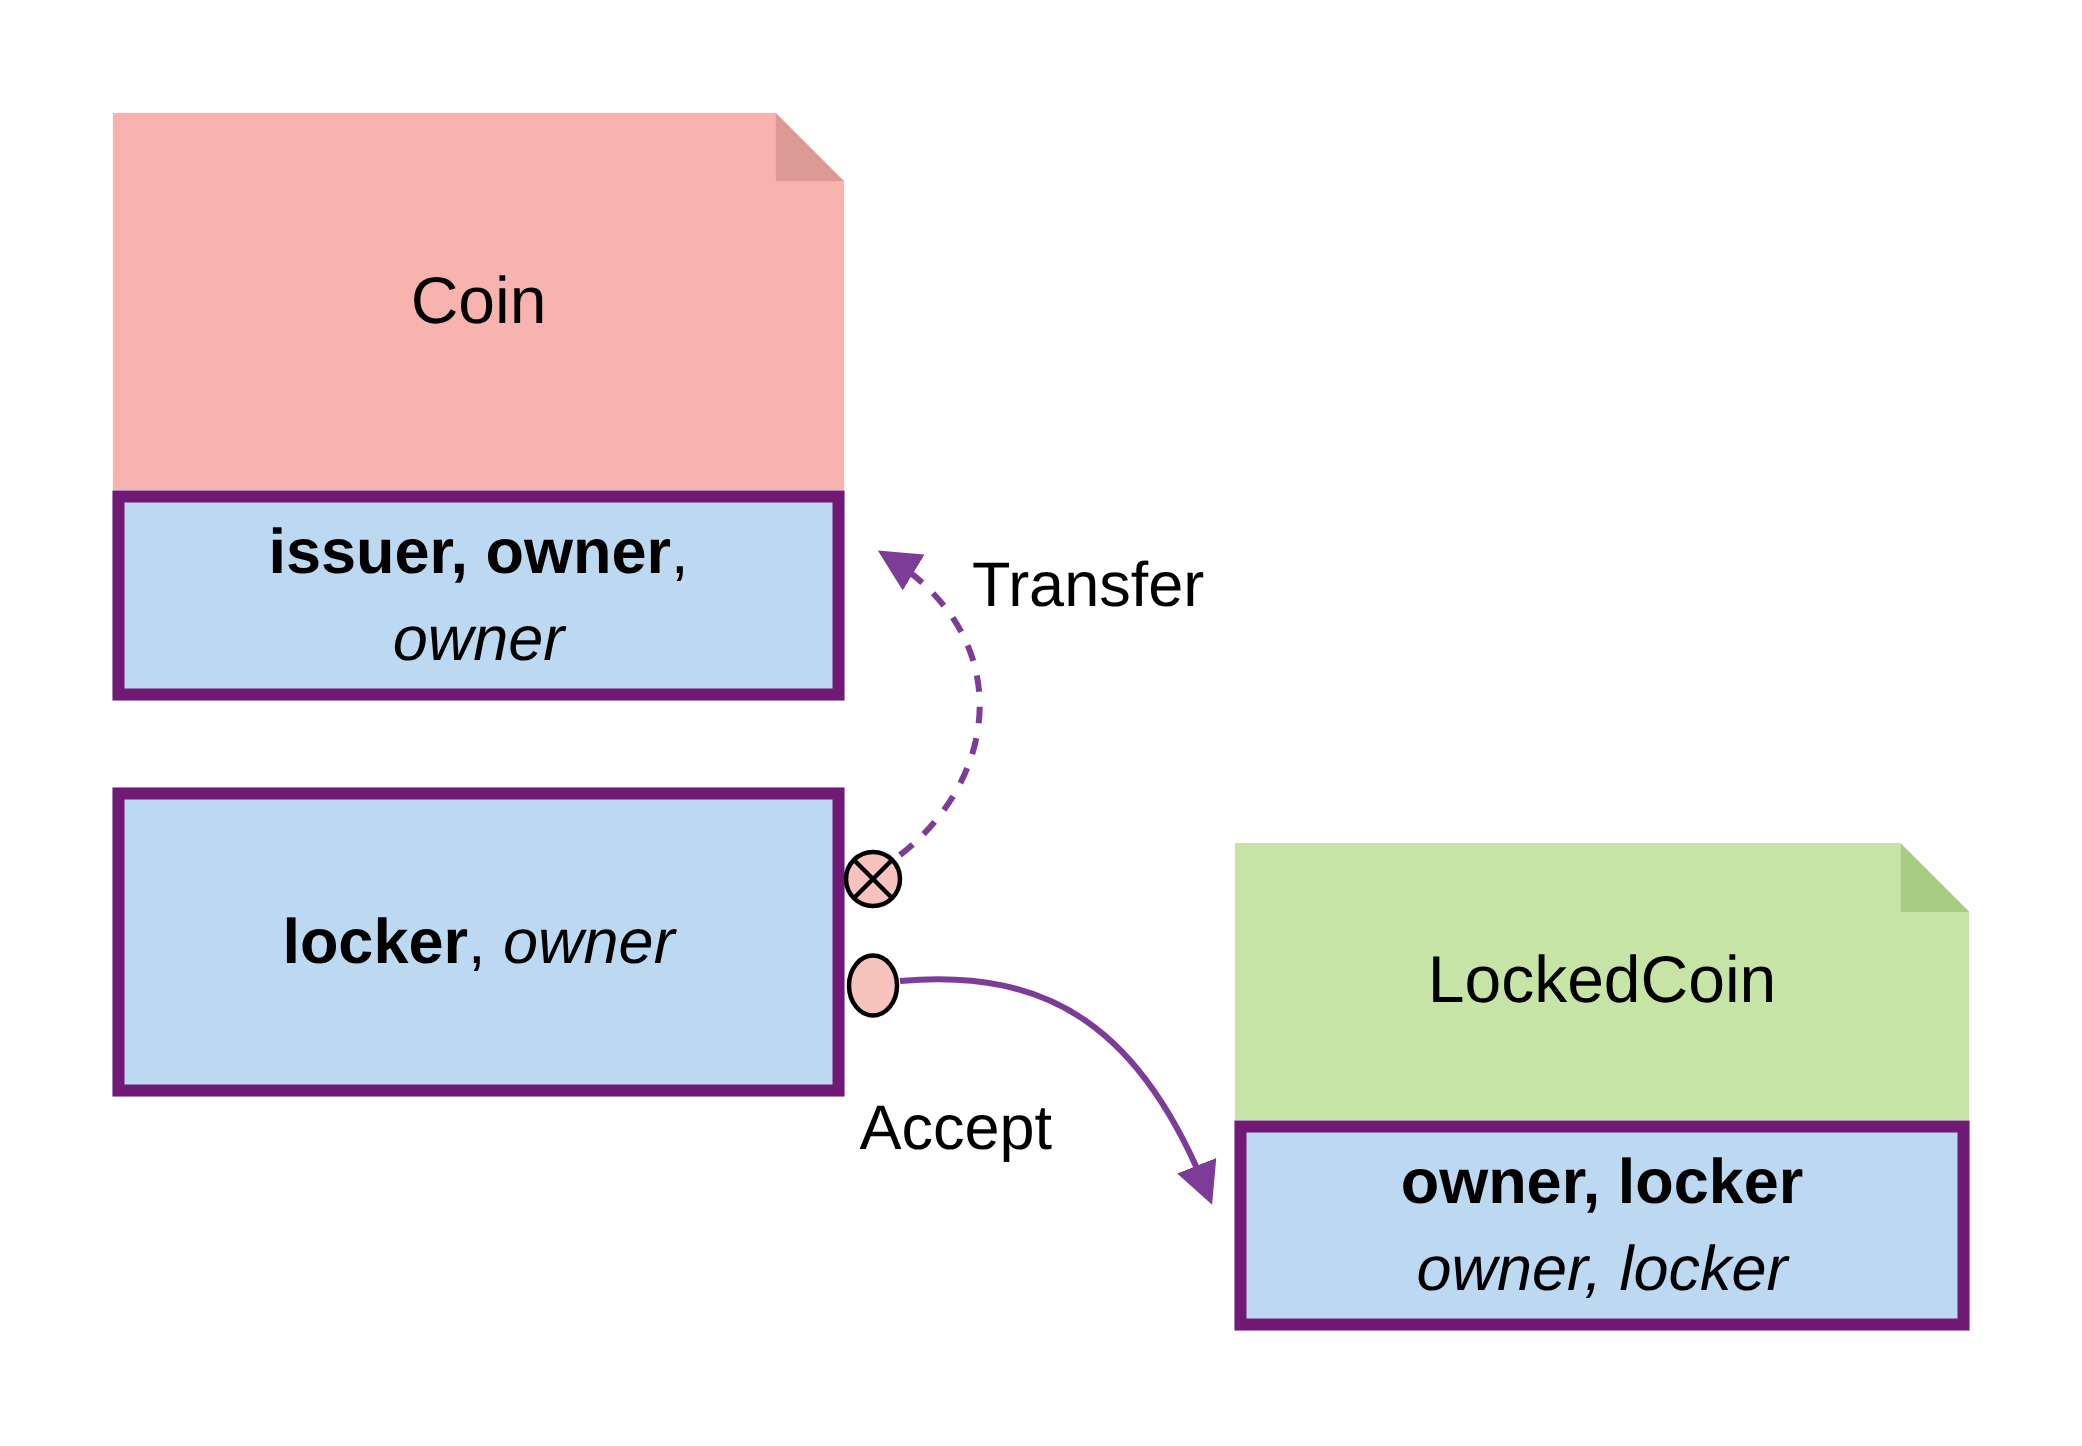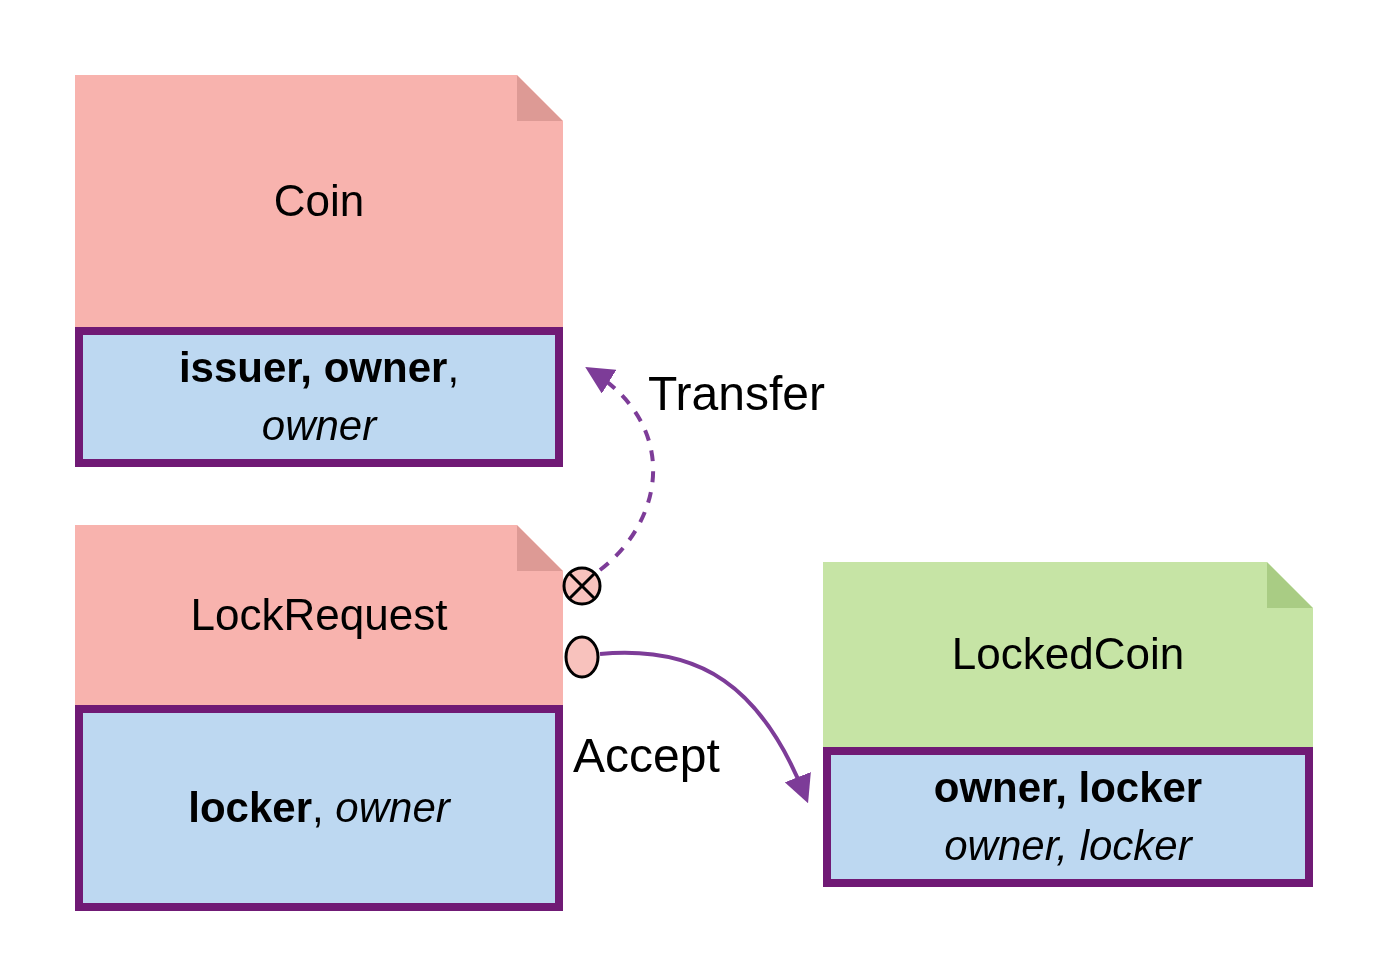--- a/index.html
+++ b/index.html
@@ -43,21 +43,21 @@
     align-items: center;
     justify-content: center;
     font-size: 42px;
     line-height: 58px;
     text-align: center;
   }
   .b { font-weight: bold; }
   .i { font-style: italic; }
   .edge-label {
     position: absolute;
-    font-size: 48px;
+    font-size: 42px;
     white-space: nowrap;
   }
   #arrow-layer {
     position: absolute;
     top: 0; left: 0;
     pointer-events: none;
   }
 
   
   #coin        { left: 75px;  top: 75px;  width: 488px; }
@@ -87,24 +87,20 @@
       <div class="fold pink"></div>
       <div class="node-title">Coin</div>
     </div>
     <div class="node-body">
       <div><span class="b">issuer, owner</span><span>,</span></div>
       <div><span class="i">owner</span></div>
     </div>
   </div>
 
   <div class="node" id="lockrequest">
-    <div class="node-header pink">
-      <div class="fold pink"></div>
-      <div class="node-title">LockRequest</div>
-    </div>
     <div class="node-body">
       <div><span class="b">locker</span><span>, </span><span class="i">owner</span></div>
     </div>
   </div>
 
   <div class="node" id="lockedcoin">
     <div class="node-header green">
       <div class="fold green"></div>
       <div class="node-title">LockedCoin</div>
     </div>

